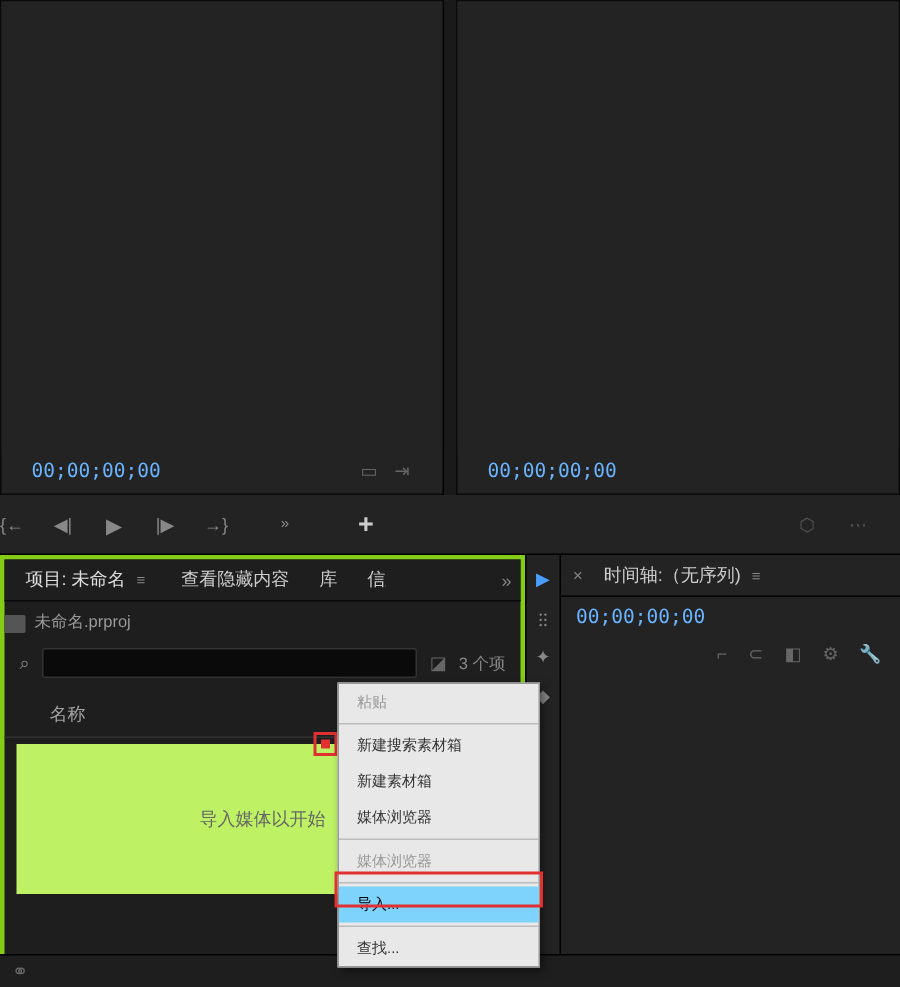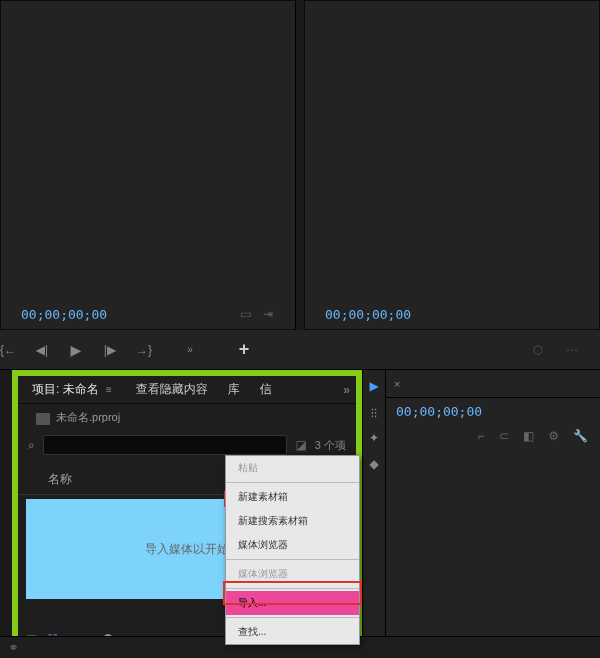--- a/index.html
+++ b/index.html
@@ -15,41 +15,41 @@
 .monitor-icons { display: flex; gap: 8px; }
 .small-icon { width: 14px; height: 14px; color: #666; display: flex; align-items: center; justify-content: center; }
 
 .transport { height: 40px; background: #232323; display: flex; align-items: center; justify-content: center; gap: 18px; padding-right: 20px; border-bottom: 1px solid #000; }
 .transport .tbtn { color: #888; cursor: pointer; font-size: 12px; width: 16px; text-align: center; }
 .transport .play { font-size: 14px; }
 .transport .plus { color: #ccc; font-size: 18px; font-weight: bold; margin-left: 20px; }
 .transport .chev { margin-left: 12px; font-size: 10px; }
 
 .lower { display: flex; height: 288px; }
-.project-panel { width: 350px; background: #1e1e1e; border: 6px solid #84cc16; position: relative; margin-left: 12px; }
+.project-panel { width: 350px; background: #1e1e1e; border: 3px solid #84cc16; position: relative; }
 .tabs { display: flex; align-items: center; height: 28px; background: #1e1e1e; border-bottom: 1px solid #0a0a0a; padding: 0 6px; gap: 4px; }
 .tab { padding: 4px 8px; color: #ccc; font-size: 12px; white-space: nowrap; }
 .tab.active { color: #e0e0e0; }
 .tab-menu { color: #888; font-size: 10px; padding: 0 4px; }
 .tabs .overflow { margin-left: auto; color: #888; font-size: 12px; }
 
-.proj-file { display: flex; align-items: flex-end; gap: 6px; padding: 6px 18px; color: #999; font-size: 11px; }
+.proj-file { display: flex; align-items: flex-end; gap: 6px; padding: 6px 0; color: #999; font-size: 11px; }
 .proj-file .folder-icon { width: 14px; height: 12px; background: #555; border-radius: 1px; }
 
 .search-row { display: flex; align-items: center; padding: 4px 10px; gap: 8px; }
 .search-input { flex: 1; background: #0a0a0a; border: 1px solid #333; color: #888; padding: 3px 6px; font-size: 11px; border-radius: 2px; }
 .filter-icon { color: #666; font-size: 12px; }
 .item-count { color: #888; font-size: 11px; white-space: nowrap; }
 
 .col-headers { display: flex; padding: 6px 10px; border-bottom: 1px solid #333; margin-top: 6px; }
 .col-name { flex: 1; color: #a3a3a3; padding-left: 20px; }
 .col-rate { width: 80px; color: #ccc; display: flex; align-items: center; gap: 4px; }
 .sort-arrow { font-size: 9px; }
 
-.empty-area { height: 100px; background: #7dd3fc; margin: 4px 8px; display: flex; align-items: center; justify-content: center; color: #666; font-size: 12px; position: relative; }
+.empty-area { height: 100px; background: #bef264; margin: 4px 8px; display: flex; align-items: center; justify-content: center; color: #666; font-size: 12px; position: relative; }
 .red-marker { position: absolute; top: -8px; left: 198px; width: 16px; height: 16px; border: 2px solid #e03030; background: transparent; }
 .red-marker::after { content: ""; position: absolute; top: 3px; left: 3px; width: 6px; height: 6px; background: #e03030; }
 
 .bottom-toolbar { position: absolute; bottom: 6px; left: 8px; right: 8px; display: flex; align-items: center; gap: 10px; }
 .bt-icon { color: #2a8a4a; font-size: 12px; }
 .bt-icon.blue { color: #4a7ab0; }
 .bt-icon.gray { color: #888; }
 .zoom-track { flex: 1; height: 3px; background: #333; position: relative; max-width: 80px; }
 .zoom-handle { position: absolute; left: 0; top: -4px; width: 10px; height: 10px; background: #888; border-radius: 50%; }
 
@@ -61,21 +61,21 @@
 .timeline-tabs { display: flex; align-items: center; height: 28px; padding: 0 8px; gap: 6px; border-bottom: 1px solid #000; }
 .timeline-tabs .close { color: #888; font-size: 11px; }
 .timeline-head { display: flex; align-items: center; padding: 6px 10px; gap: 16px; }
 .timeline-icons { display: flex; gap: 14px; margin-left: auto; }
 .tl-icon { color: #666; font-size: 12px; }
 
 .context-menu { position: absolute; left: 225px; top: 455px; width: 135px; background: #e8e8e8; border: 1px solid #999; box-shadow: 2px 2px 6px rgba(0,0,0,0.5); z-index: 100; }
 .menu-item { padding: 5px 12px; color: #333; font-size: 10px; cursor: pointer; }
 .menu-item.disabled { color: #999; }
 .menu-sep { height: 1px; background: #bbb; margin: 2px 0; }
-.menu-item.highlighted { background: #ec4899; color: #000; }
+.menu-item.highlighted { background: #7dd3fc; color: #000; }
 .red-box { position: absolute; border: 2px solid #e03030; pointer-events: none; }
 .red-import { left: 223px; top: 581px; width: 139px; height: 24px; z-index: 101; }
 
 .status-bar { position: absolute; bottom: 0; left: 0; right: 0; height: 22px; background: #1e1e1e; border-top: 1px solid #000; display: flex; align-items: center; padding: 0 8px; }
 .chain-icon { color: #666; font-size: 13px; }
 </style>
 </head>
 <body>
 
 <div class="top-panels">
@@ -154,39 +154,40 @@
   <div class="tool-strip">
     <span class="tool active">▶</span>
     <span class="tool">⁝⁝</span>
     <span class="tool">✦</span>
     <span class="tool">◆</span>
   </div>
 
   <div class="timeline-panel">
     <div class="timeline-tabs">
       <span class="close">×</span>
+      <span class="tab"><span>时间轴:（无序列)</span> <span class="tab-menu">≡</span></span>
     </div>
     <div class="timeline-head">
       <span class="timecode">00;00;00;00</span>
     </div>
     <div class="timeline-icons" style="padding:4px 12px">
       <span class="tl-icon">⌐</span>
       <span class="tl-icon">⊂</span>
       <span class="tl-icon">◧</span>
       <span class="tl-icon">⚙</span>
       <span class="tl-icon">🔧</span>
     </div>
   </div>
 </div>
 
 <div class="context-menu">
   <div class="menu-item disabled">粘贴</div>
   <div class="menu-sep"></div>
+  <div class="menu-item">新建搜索素材箱</div>
   <div class="menu-item">新建素材箱</div>
-  <div class="menu-item">新建搜索素材箱</div>
   <div class="menu-item">媒体浏览器</div>
   <div class="menu-sep"></div>
   <div class="menu-item disabled">媒体浏览器</div>
   <div class="menu-sep"></div>
   <div class="menu-item highlighted">导入...</div>
   <div class="menu-sep"></div>
   <div class="menu-item">查找...</div>
 </div>
 
 <div class="red-box red-import"></div>

